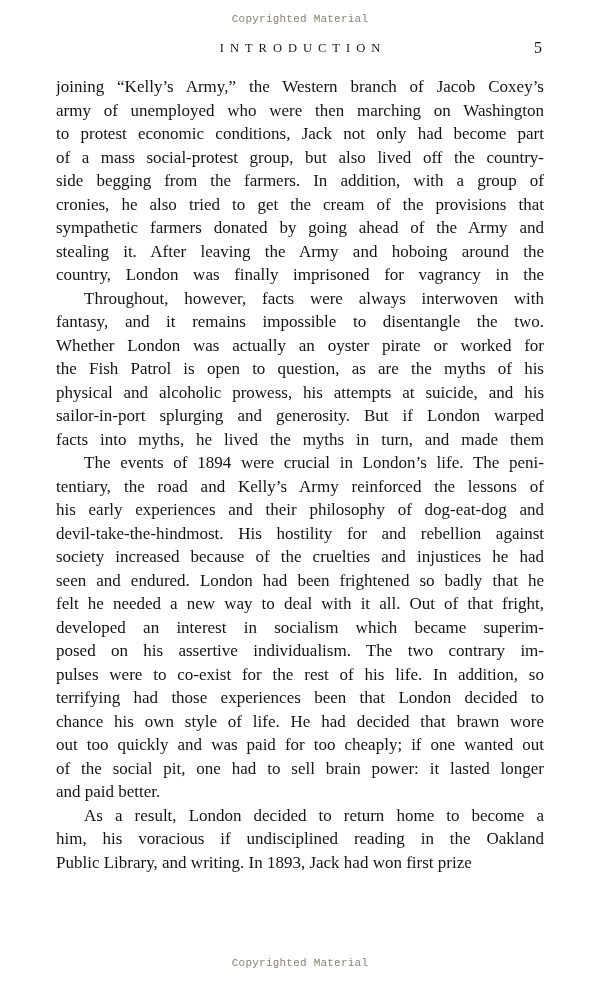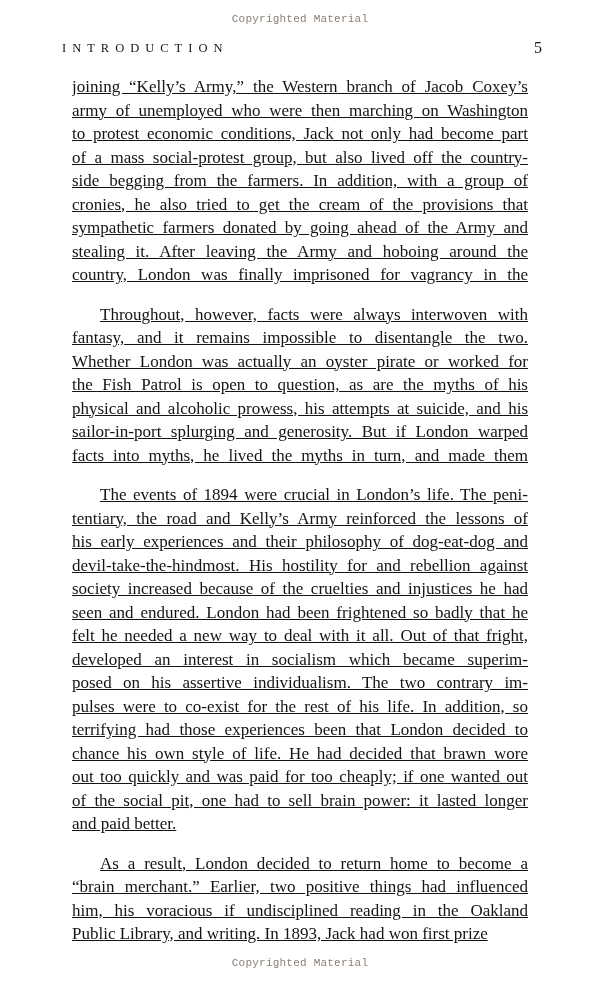--- a/index.html
+++ b/index.html
@@ -35,38 +35,39 @@
   .text-block {
     width: 488px;
     margin: 0 auto;
   }
   .running-header {
     position: relative;
     margin-top: 16px;
     height: 18px;
   }
   .running-header .title {
+    text-align: center;
     font-size: 12.5px;
     letter-spacing: 0.48em;
     text-indent: 0.48em; 
     color: var(--text-color);
   }
   .running-header .page-number {
     position: absolute;
     right: 2px;
     top: -2px;
     font-size: 16px;
     color: var(--text-color);
   }
   .page-body {
     margin-top: 16px;
     font-size: 17px;
     line-height: 23.5px;
   }
-  .para { margin: 16px; text-decoration: underline; }
+  .para { margin: 0; }
   .line {
     text-align: justify;
     text-align-last: justify;
     height: 23.5px;
     overflow: hidden;
     white-space: normal;
   }
   .line.last { text-align-last: left; }
   .line.indent { text-indent: 28px; }
 </style>
@@ -116,21 +117,20 @@
         <div class="line">posed on his assertive individualism. The two contrary im-</div>
         <div class="line">pulses were to co-exist for the rest of his life. In addition, so</div>
         <div class="line">terrifying had those experiences been that London decided to</div>
         <div class="line">chance his own style of life. He had decided that brawn wore</div>
         <div class="line">out too quickly and was paid for too cheaply; if one wanted out</div>
         <div class="line">of the social pit, one had to sell brain power: it lasted longer</div>
         <div class="line last">and paid better.</div>
       </div>
       <div class="para">
         <div class="line indent">As a result, London decided to return home to become a</div>
-        <div class="line">“brain merchant.” Earlier, two positive things had influenced</div>
         <div class="line">him, his voracious if undisciplined reading in the Oakland</div>
         <div class="line last">Public Library, and writing. In 1893, Jack had won first prize</div>
       </div>
     </div>
 
 </div>
 
 <div class="copyright bottom">Copyrighted Material</div>
 
 </body></html>

